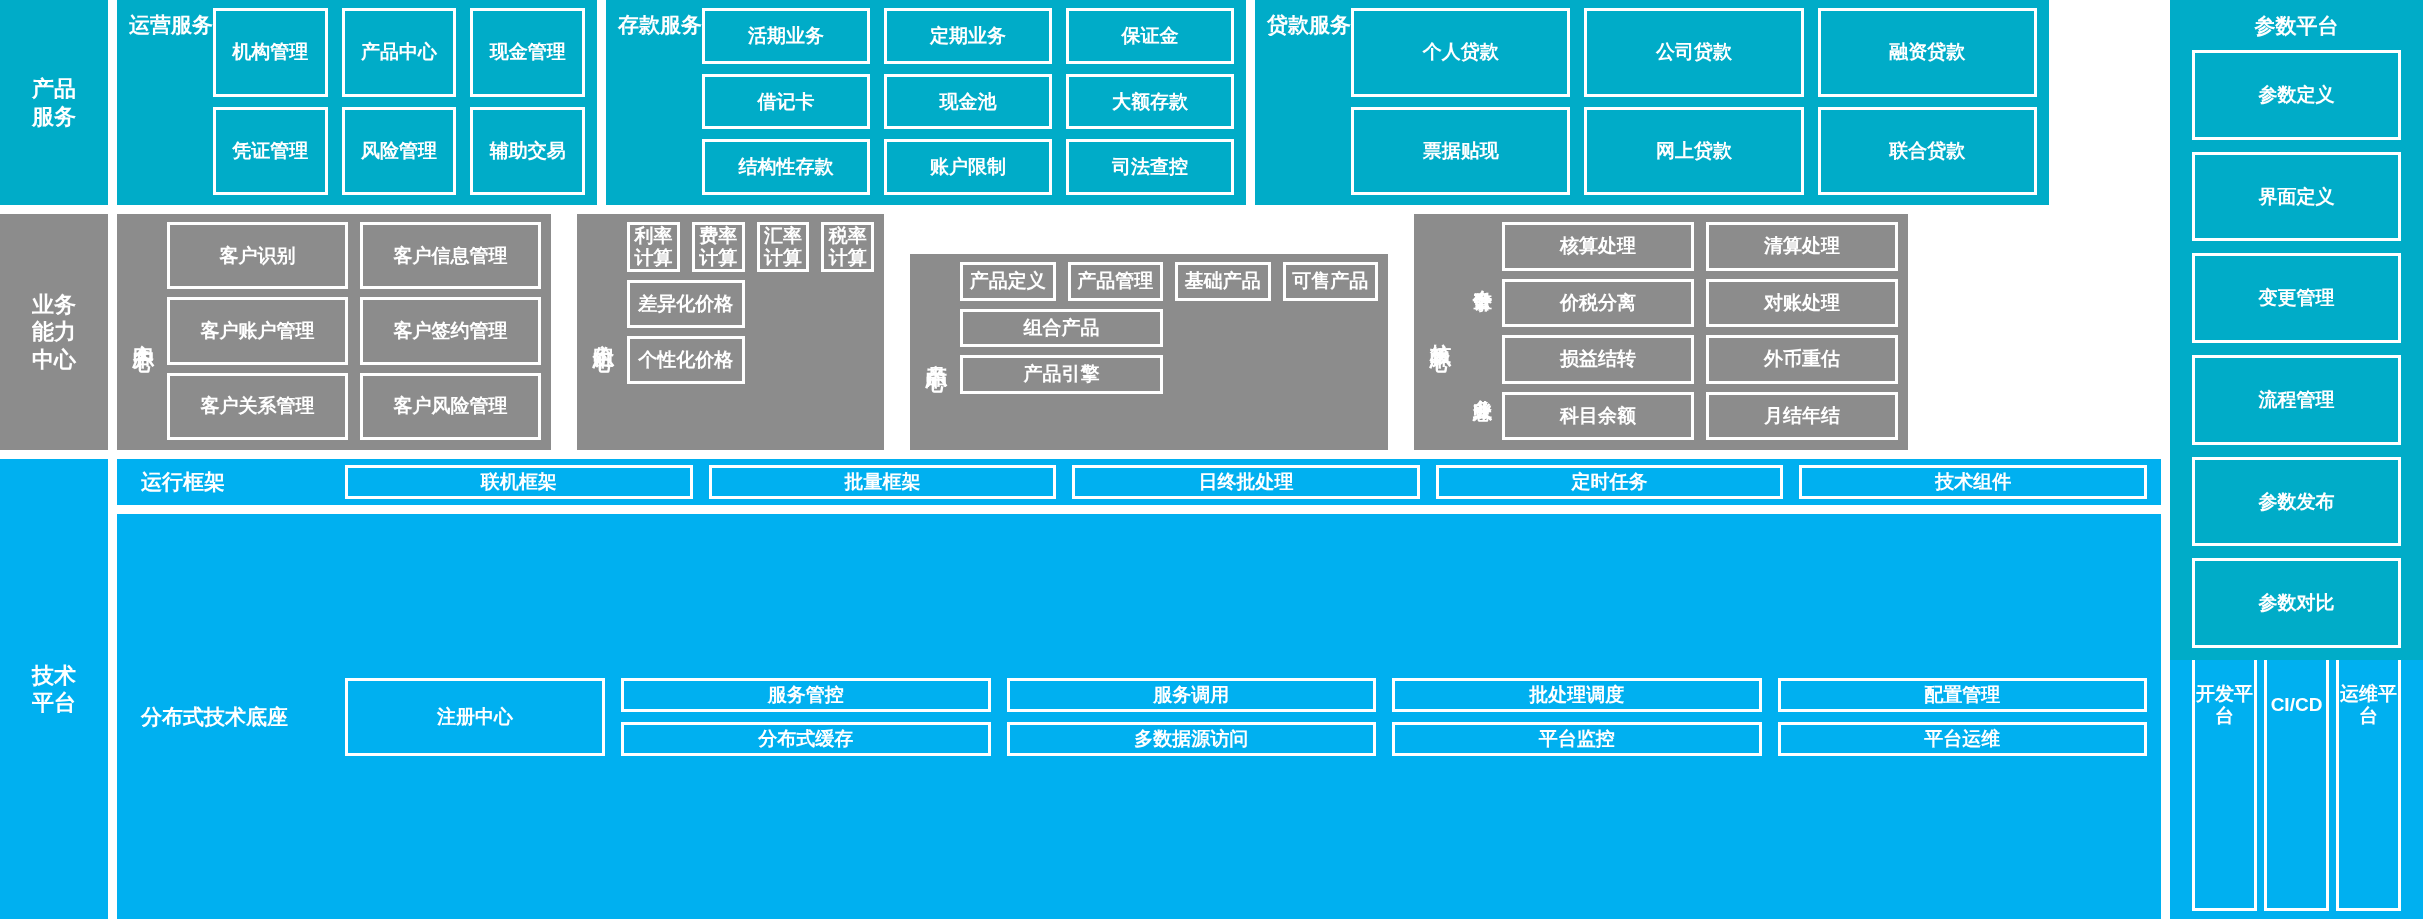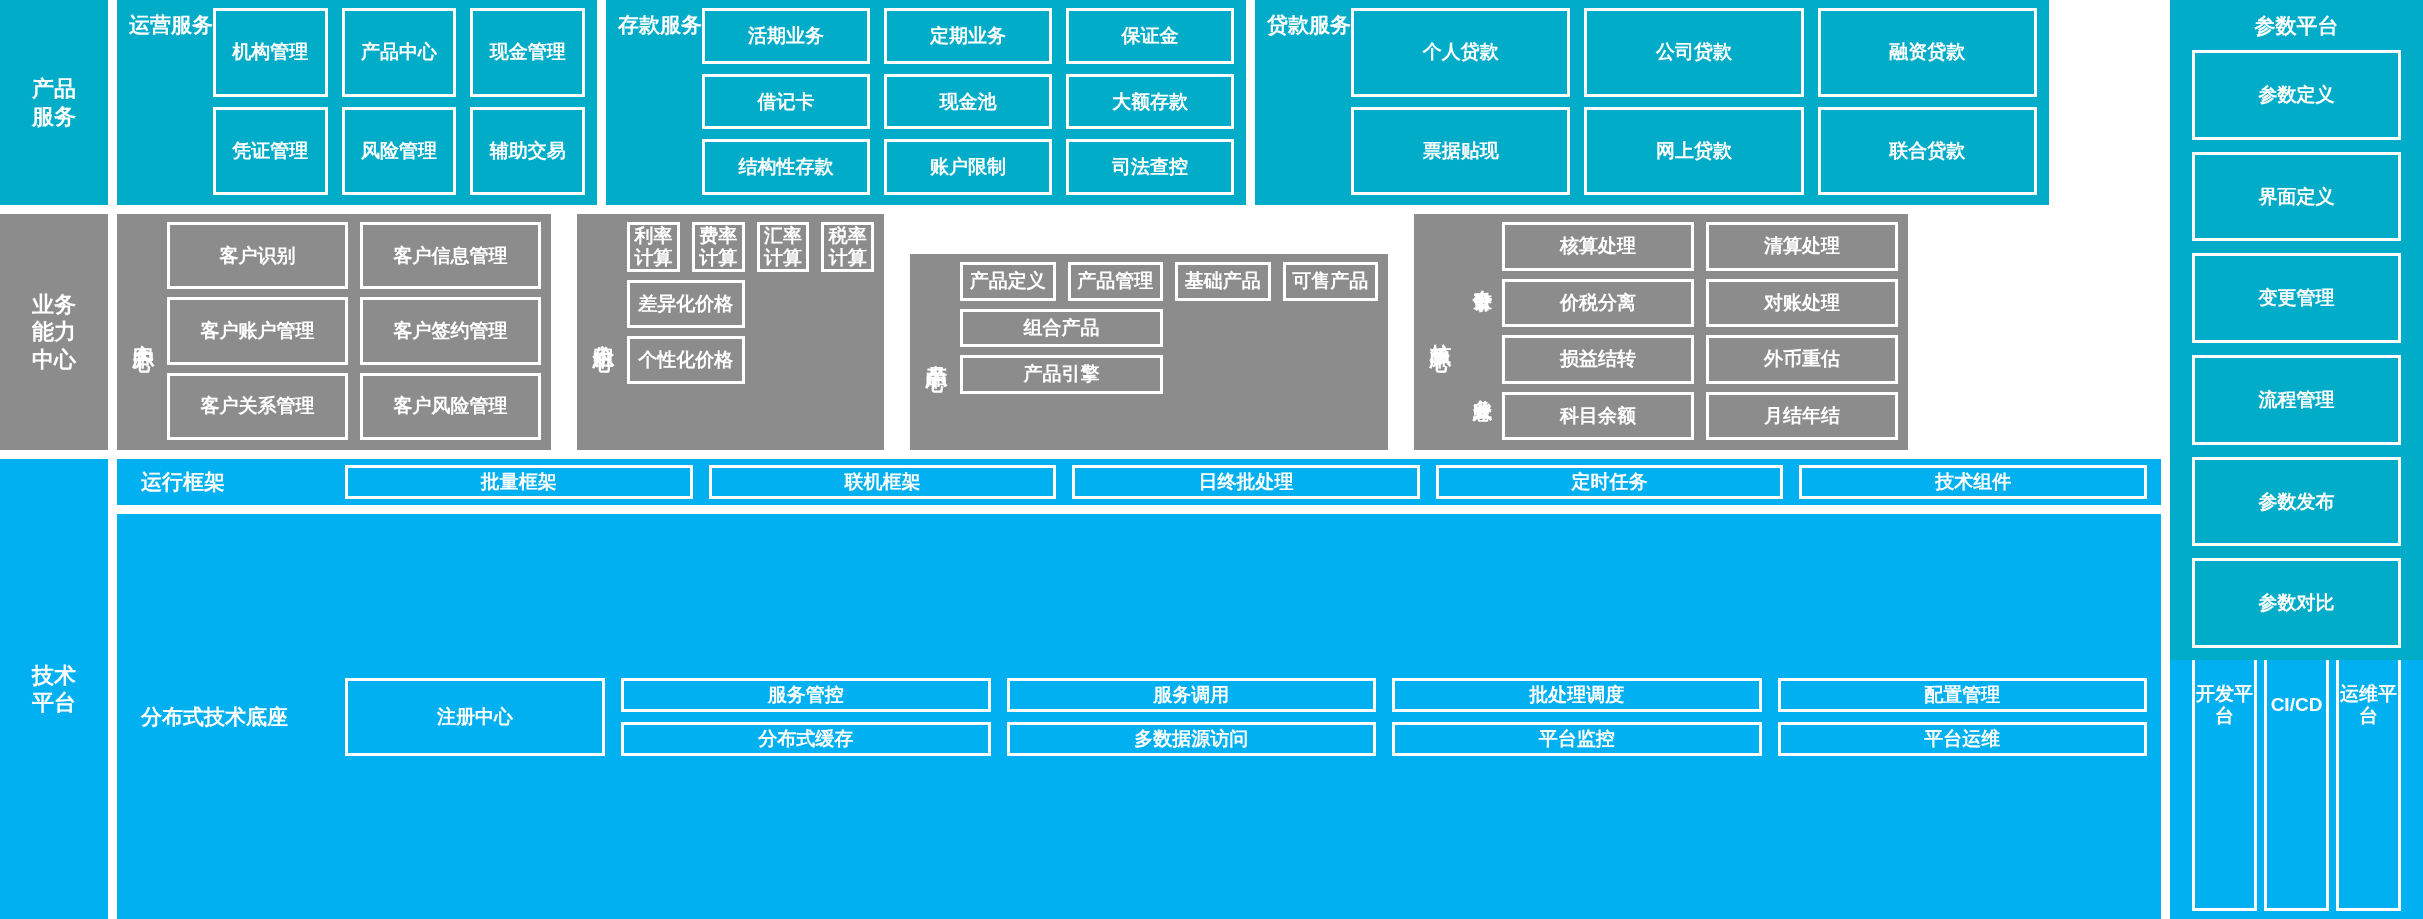--- a/index.html
+++ b/index.html
@@ -264,22 +264,22 @@
 
   <div class="row3">
     <div class="band-label r3-left">技术
 平台</div>
 
     <div class="r3-main">
 
       <div class="tp-band b1">
         <div class="tp-name">运行框架</div>
         <div class="tp-items">
+          <div class="cell">联机框架</div>
           <div class="cell">批量框架</div>
-          <div class="cell">联机框架</div>
           <div class="cell">日终批处理</div>
           <div class="cell">定时任务</div>
           <div class="cell">技术组件</div>
         </div>
       </div>
 
       <div class="tp-band b2">
         <div class="tp-name">分布式技术底座</div>
         <div class="b2-inner">
           <div class="b2-reg">

